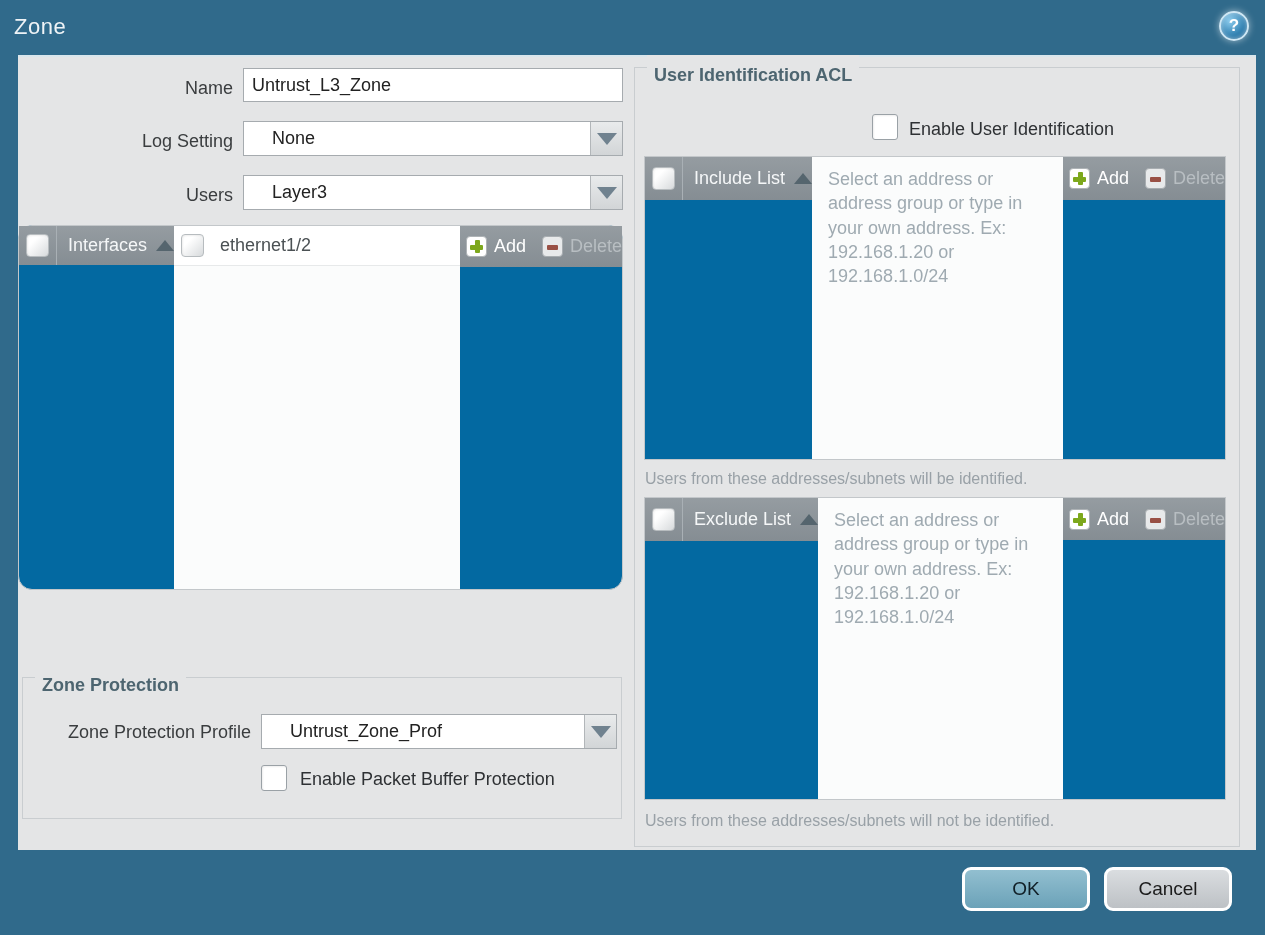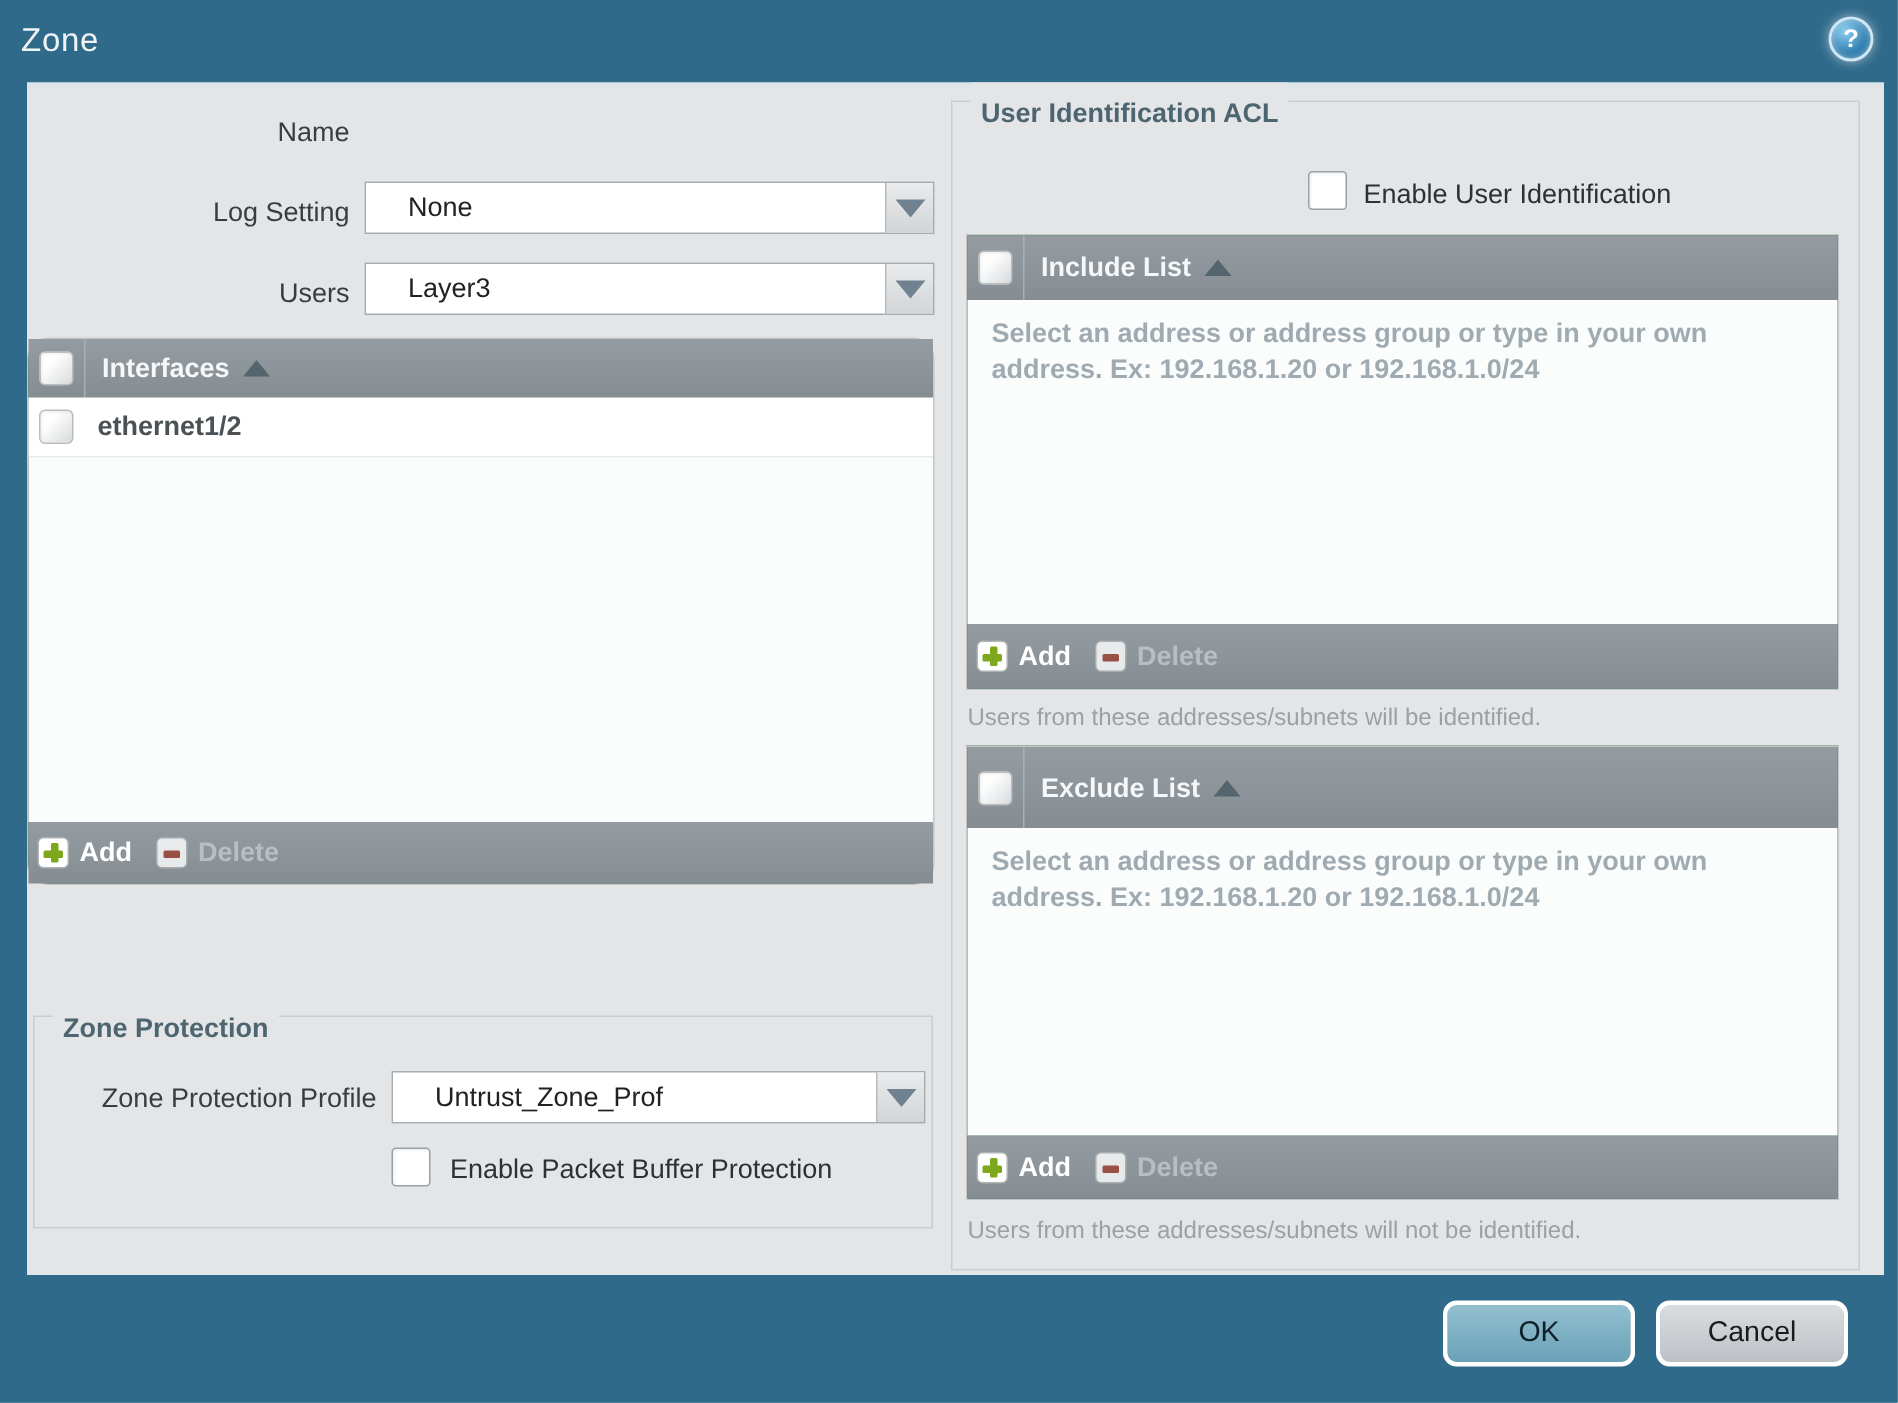--- a/index.html
+++ b/index.html
@@ -39,21 +39,21 @@
   .cb {
     display:inline-block; width:26px; height:26px; background:#fff;
     border:1px solid #9aa1a6; border-radius:3px; cursor:pointer;
     box-shadow:inset 1px 1px 2px rgba(0,0,0,.07);
   }
   .cb.bevel {
     width:23px; height:23px; border-radius:4px; border:1px solid #b7bcbf;
     background:linear-gradient(135deg,#ffffff 30%,#d7dadc);
   }
   
-  .panel { position:absolute; display:flex; flex-direction:column; border:1px solid #c3c7ca; background:#14532d;font-weight:bold; }
+  .panel { position:absolute; display:flex; flex-direction:row; border:1px solid #c3c7ca; background:#0369a1; }
   .panel-header, .panel-footer {
     background:linear-gradient(#949b a0, #868e94); background:linear-gradient(#959ca1,#858d93);
     display:flex; align-items:center; flex:none;
   }
   .cb-cell { align-self:stretch; width:38px; display:flex; align-items:center; justify-content:center; border-right:1px solid #a9b0b5; }
   .hdr-label { color:#f5f7f8; font-size:18px; margin-left:11px; }
   .sort-tri { margin-left:9px; width:0; height:0; border-left:9px solid transparent; border-right:9px solid transparent; border-bottom:11px solid #55656e; }
   .panel-body { flex:1; background:#fbfcfc; position:relative; overflow:hidden; }
   .placeholder { padding:10px 16px 0 16px; font-size:18px; color:#9faab1; line-height:1.35; }
   .iface-row { height:40px; background:#fff; border-bottom:1px solid #e7e9ea; display:flex; align-items:center; }
@@ -92,20 +92,21 @@
   <div class="titlebar">
     <div class="title">Zone</div>
     <div class="help">
       <span>?</span>
     </div>
   </div>
 
   <div class="dlg-body">
 
     <div class="lbl" style="left:0; top:21px; width:215px;">Name</div>
+    <input class="txt-input" style="left: 225px; top: 11px; width: 380px; height: 34px;" value="Untrust_L3_Zone">
 
     <div class="lbl" style="left:0; top:74px; width:215px;">Log Setting</div>
     <div class="select" style="left:225px; top:64px; width:380px; height:35px;">
       <input class="txt-input" value="None" style="">
       <div class="dd-btn">
         <div class="tri-down"></div>
       </div>
     </div>
 
     <div class="lbl" style="left:0; top:128px; width:215px;">Users</div>
@@ -179,21 +180,21 @@
           </div>
           <div class="tool-btn disabled">
             <span class="icon-sq icon-minus"></span>
             <span class="tb-label">Delete</span>
           </div>
         </div>
       </div>
       <div class="caption" style="left:10px; top:402px;">Users from these addresses/subnets will be identified.</div>
 
       <div class="panel" style="left:9px; top:429px; width:582px; height:303px;">
-        <div class="panel-header" style="height:54px;align-items:center;">
+        <div class="panel-header" style="height:43px;align-items:center;">
           <div class="cb-cell">
             <span class="cb bevel"></span>
           </div>
           <span class="hdr-label">Exclude List</span>
           <span class="sort-tri"></span>
         </div>
         <div class="panel-body">
           <div class="placeholder">Select an address or address group or type in your own address. Ex: 192.168.1.20 or 192.168.1.0/24</div>
         </div>
         <div class="panel-footer" style="height:42px;">

